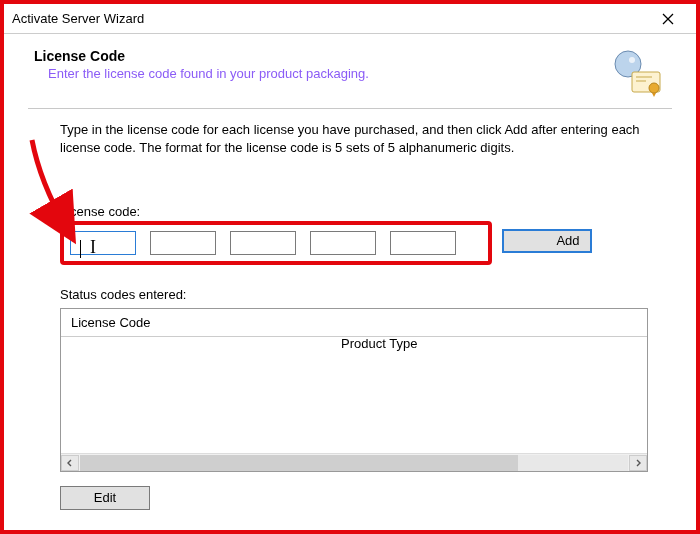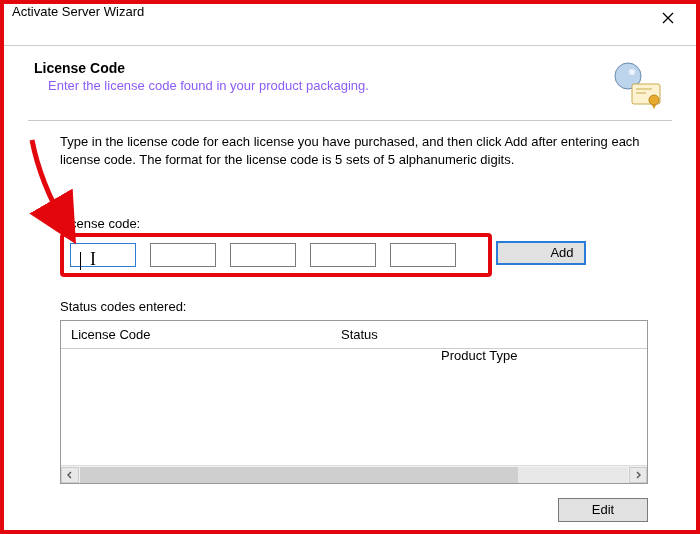--- a/index.html
+++ b/index.html
@@ -16,24 +16,24 @@
   }
   .outer-border {
     position: absolute;
     top: 0; left: 0;
     width: 700px;
     height: 534px;
     border: 4px solid #e3060d;
     background: #fff;
   }
   .titlebar {
-    height: 42px;
+    height: 30px;
     border-bottom: 1px solid #ccc;
     display: flex;
-    align-items: flex-start;
+    align-items: center;
     padding: 0 8px;
     background: #fff;
   }
   .titlebar-title { font-size: 13px; color: #000; }
   .titlebar-close {
     margin-left: auto;
     width: 40px;
     height: 28px;
     display: flex;
     align-items: center;
@@ -101,21 +101,21 @@
     top: 7px;
     font-size: 18px;
     font-family: "Times New Roman", serif;
     pointer-events: none;
     color: #000;
     line-height: 18px;
   }
   .add-btn {
     display: inline-block;
     vertical-align: top;
-    margin-left: 4px;
+    margin-left: 10px;
     margin-top: 8px;
     width: 90px;
     height: 24px;
     border: 2px solid #2a7cd6;
     background: #e1e1e1;
     font-size: 13px;
     text-align: center;
     line-height: 20px;
     cursor: pointer;
     padding-left: 42px;
@@ -172,21 +172,20 @@
     left: 0;
     top: 0;
     height: 100%;
     width: 80%;
     background: #cfcfcf;
   }
   .bottom-btns {
     margin-top: 14px;
     width: 588px;
     display: flex;
-    justify-content: flex-end;
     gap: 14px;
   }
   .wiz-btn {
     width: 90px;
     height: 24px;
     border: 1px solid #7a7a7a;
     background: #e1e1e1;
     font-size: 13px;
     text-align: center;
     line-height: 22px;
@@ -253,21 +252,20 @@
         </div>
       </div>
       <div class="add-btn">Add</div>
     </div>
 
     <div class="codes-label">Status codes entered:</div>
 
     <div class="listbox">
       <div class="list-header">
         <div class="col-lic">License Code</div>
-        <div class="col-status">Status</div>
         <div class="col-type">Product Type</div>
       </div>
       <div class="list-body"></div>
       <div class="hscroll">
         <div class="arrow">
           <svg width="8" height="8" viewBox="0 0 8 8">
               <path d="M5 1 L2 4 L5 7" stroke="#555" fill="none" stroke-width="1.4"></path>
             </svg>
         </div>
         <div class="track">

